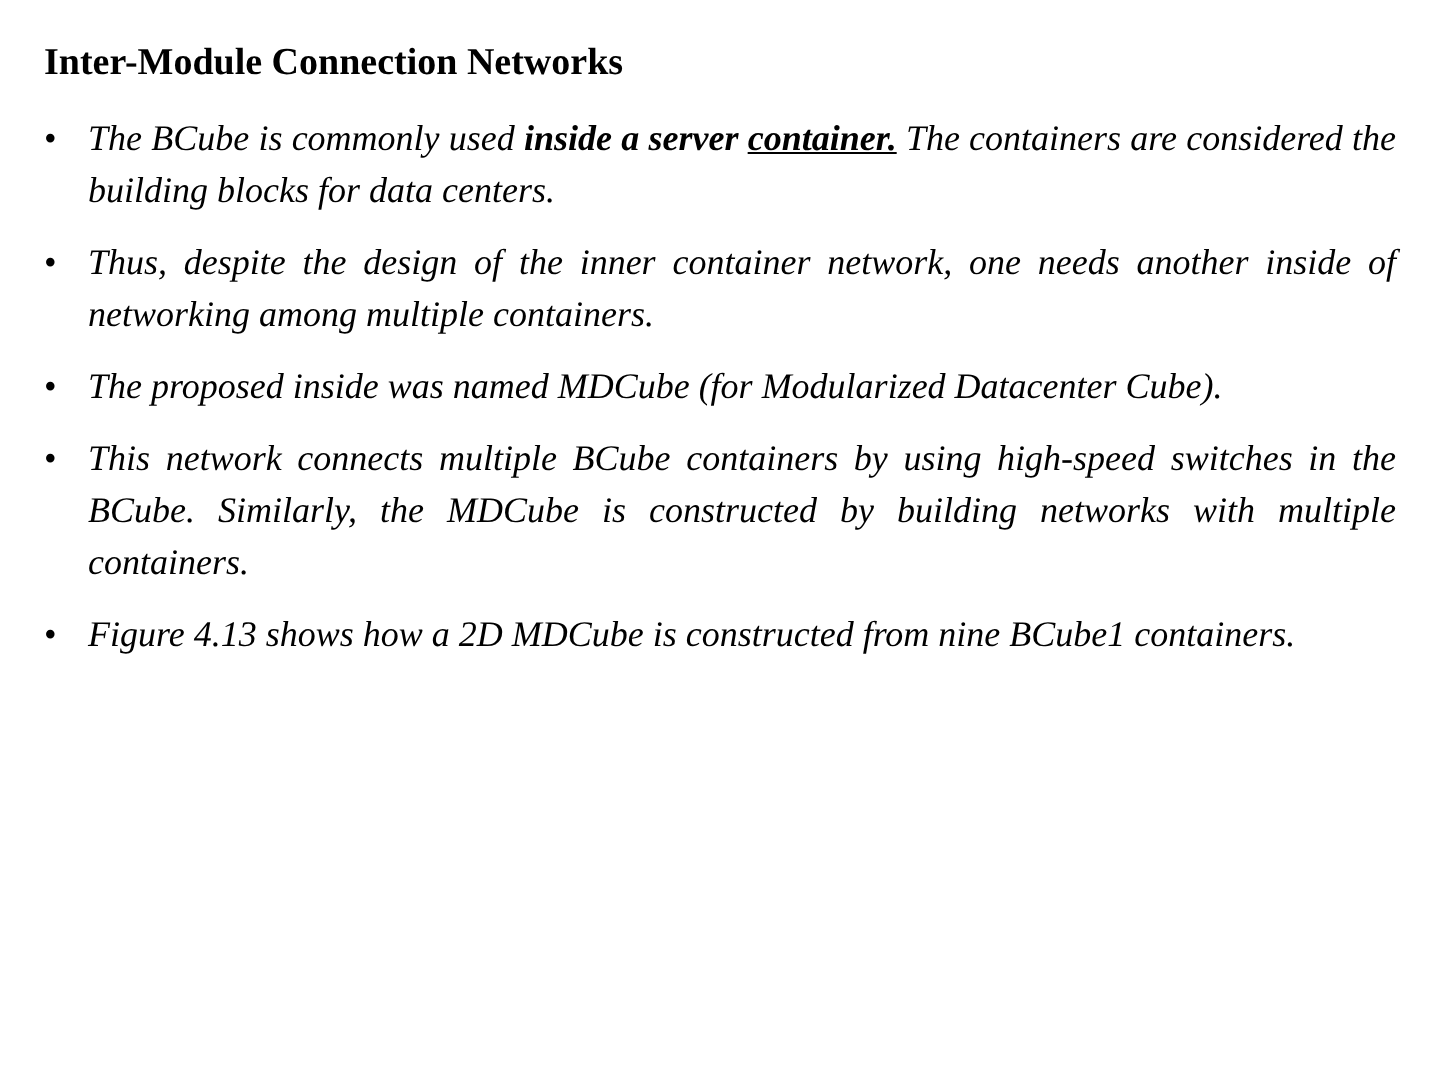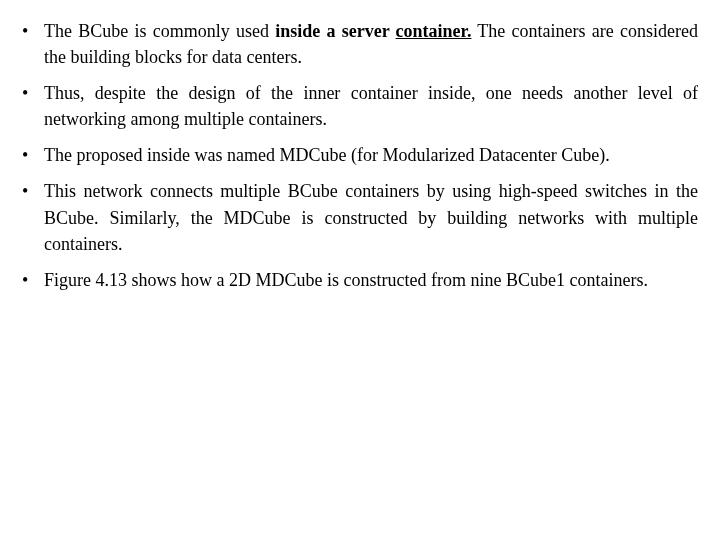--- a/index.html
+++ b/index.html
@@ -49,34 +49,36 @@
     li .bullet {
       min-width: 18px;
       margin-right: 4px;
       font-size: 18px;
       line-height: 1.45;
     }
 
     li .text {
       flex: 1;
       text-align: justify;
+      font-style: italic;
     }
   </style>
 </head>
 <body>
 
 <div class="content">
+  <div class="title">Inter-Module Connection Networks</div>
   <ul>
   <li>
         <span class="bullet">•</span>
         <span class="text">The BCube is commonly used <strong>inside a server <span style="text-decoration:underline">container.</span></strong> The containers are considered the building blocks for data centers.</span>
       </li>
       <li>
         <span class="bullet">•</span>
-        <span class="text">Thus, despite the design of the inner container inside, one needs another level of networking among multiple containers.</span>
+        <span class="text">Thus, despite the design of the inner container network, one needs another inside of networking among multiple containers.</span>
       </li>
       <li>
         <span class="bullet">•</span>
         <span class="text">The proposed inside was named MDCube (for Modularized Datacenter Cube).</span>
       </li>
       <li>
         <span class="bullet">•</span>
         <span class="text">This network connects multiple BCube containers by using high-speed switches in the BCube. Similarly, the MDCube is constructed by building networks with multiple containers.</span>
       </li>
       <li>

